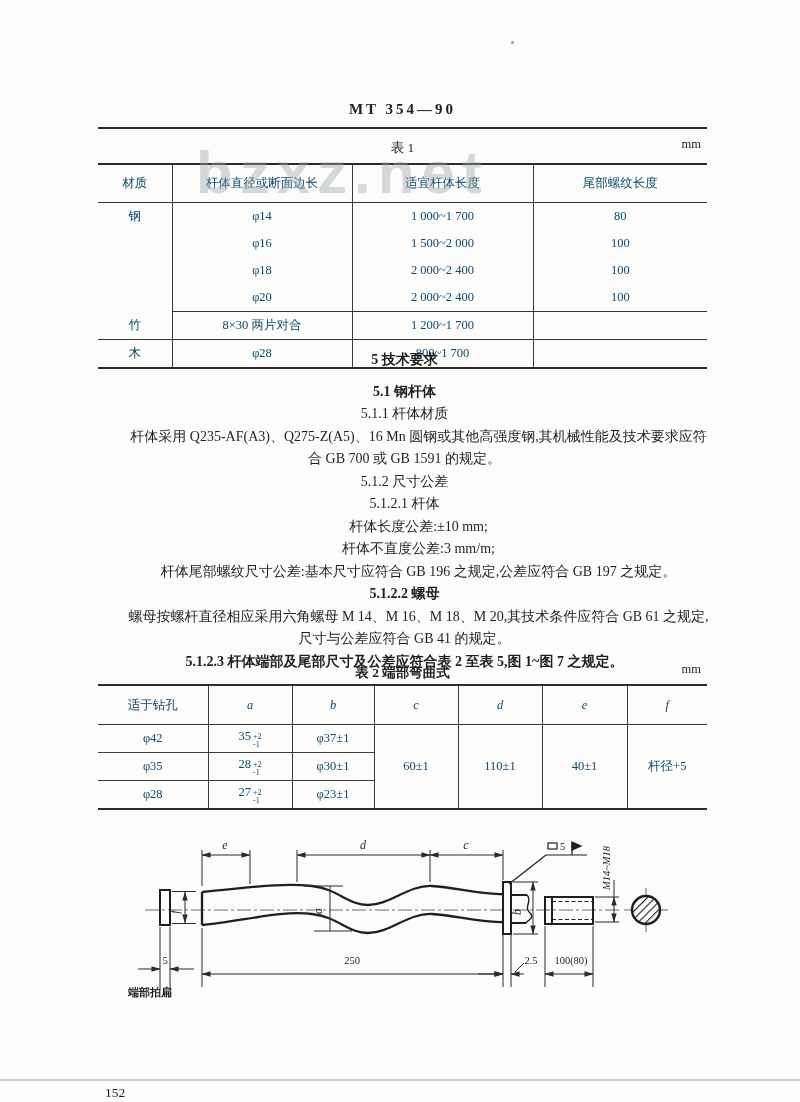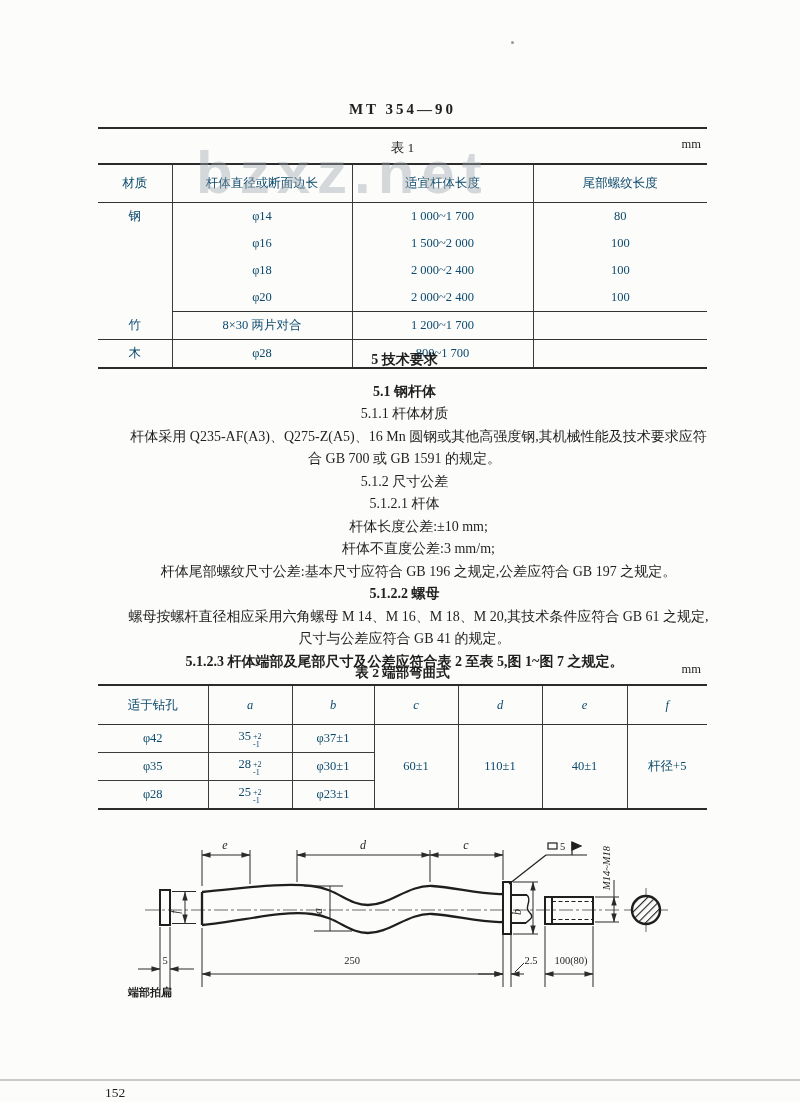--- a/index.html
+++ b/index.html
@@ -176,21 +176,21 @@
       <tr>
         <td class="rb">φ35</td>
         <td class="vl rb"><span>28</span><span class="tol">
               <span>+2</span>
               <span>-1</span>
             </span></td>
         <td class="vl rb">φ30±1</td>
       </tr>
       <tr>
         <td>φ28</td>
-        <td class="vl"><span>25</span><span class="tol">
+        <td class="vl"><span>27</span><span class="tol">
               <span>+2</span>
               <span>-1</span>
             </span></td>
         <td class="vl">φ23±1</td>
       </tr>
     </tbody>
   </table>
 
   <svg class="abs fig" viewBox="0 0 620 185">
     <defs>

